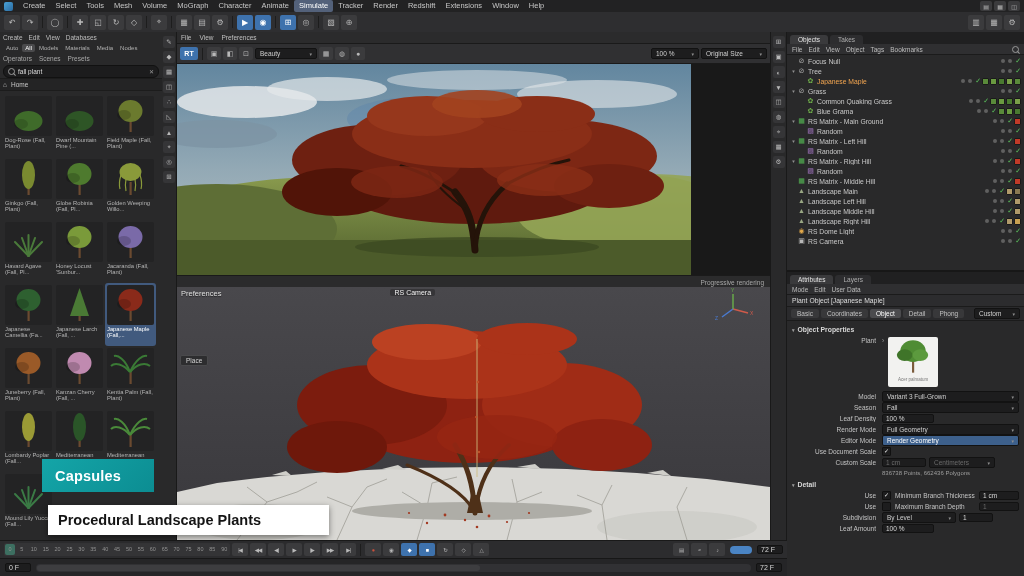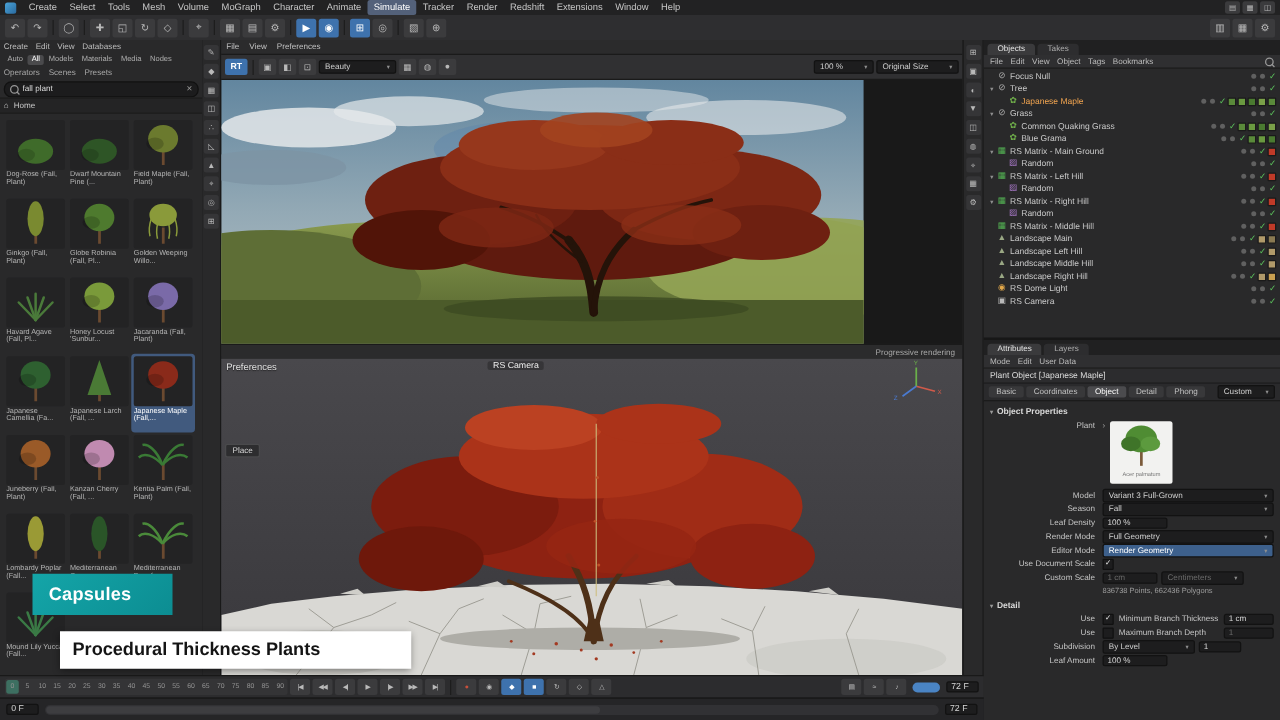--- a/index.html
+++ b/index.html
@@ -112,21 +112,21 @@
   .playhead{position:absolute;left:1px;top:1px;width:10px;height:11px;background:#3f7a68;border-radius:2px;opacity:.85;}
   .tp-btn{min-width:14px;height:13px;background:#3b3b3d;border-radius:2px;color:#b9b9b9;font-size:5.5px;display:flex;align-items:center;justify-content:center;padding:0 1px;flex:none;letter-spacing:-1px;}
   .tp-btn.active{background:#3e72ad;color:#fff;}
   .range-chip{width:22px;height:8px;border-radius:4px;background:#4a84c4;flex:none;margin:0 3px;}
   #tl-spacer{flex:1;}
   #statusbar{position:absolute;left:0;top:558px;width:787px;height:18px;background:#252527;border-top:1px solid #171717;display:flex;align-items:center;padding:0 5px;gap:5px;box-sizing:border-box;}
   .track{flex:1;height:8px;background:#313134;border-radius:4px;position:relative;}
   .track .fill{position:absolute;left:1px;top:1px;bottom:1px;width:62%;background:#3d3d40;border-radius:3px;}
 
   
-  #capsules-badge{position:absolute;left:26px;top:459px;width:112px;height:33px;background:linear-gradient(135deg,#14a5a8,#0c8d92);display:flex;align-items:center;padding-left:13px;color:#fff;font-weight:bold;font-size:14.5px;letter-spacing:.2px;box-sizing:border-box;z-index:20;}
+  #capsules-badge{position:absolute;left:42px;top:459px;width:112px;height:33px;background:linear-gradient(135deg,#14a5a8,#0c8d92);display:flex;align-items:center;padding-left:13px;color:#fff;font-weight:bold;font-size:14.5px;letter-spacing:.2px;box-sizing:border-box;z-index:20;}
   #lower-third{position:absolute;left:48px;top:505px;width:281px;height:30px;background:#fff;display:flex;align-items:center;padding-left:10px;color:#141414;font-weight:bold;font-size:14.5px;box-sizing:border-box;z-index:20;box-shadow:0 2px 6px rgba(0,0,0,.45);}
 </style>
 </head>
 <body>
 
 <div id="app">
 
   <div id="menubar">
     <div class="logo"></div>
     <div id="main-menus"><span class="menu-item">Create</span><span class="menu-item">Select</span><span class="menu-item">Tools</span><span class="menu-item">Mesh</span><span class="menu-item">Volume</span><span class="menu-item">MoGraph</span><span class="menu-item">Character</span><span class="menu-item">Animate</span><span class="menu-item active">Simulate</span><span class="menu-item">Tracker</span><span class="menu-item">Render</span><span class="menu-item">Redshift</span><span class="menu-item">Extensions</span><span class="menu-item">Window</span><span class="menu-item">Help</span></div>
@@ -936,16 +936,16 @@
     <div class="track">
         <div class="fill"></div>
       </div>
     <div class="numf" style="min-width:26px">72 F</div>
   </div>
 
   <div id="capsules-badge">
     <span>Capsules</span>
   </div>
   <div id="lower-third">
-    <span>Procedural Thickness Plants</span>
+    <span>Procedural Landscape Plants</span>
   </div>
 
 </div>
 
 </body></html>

